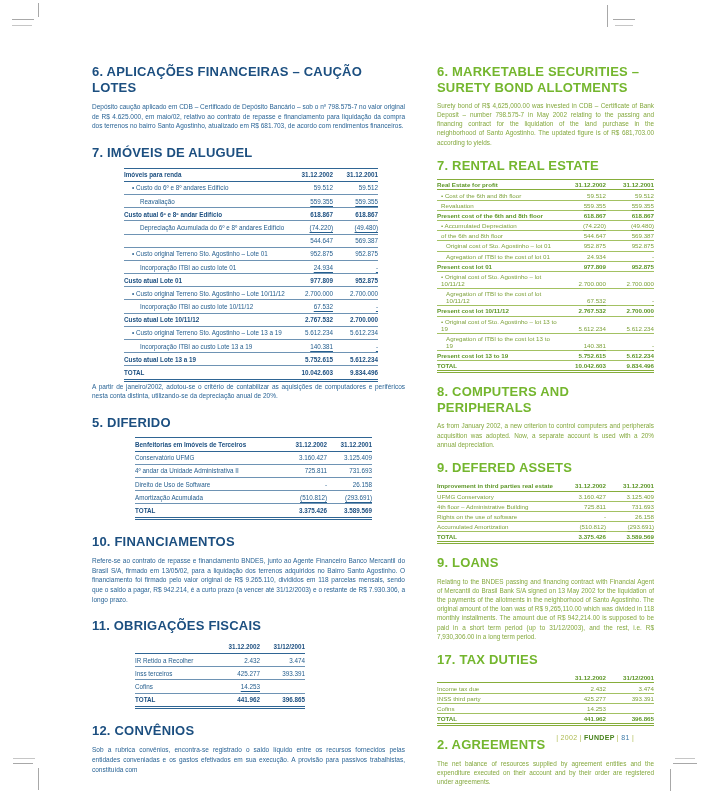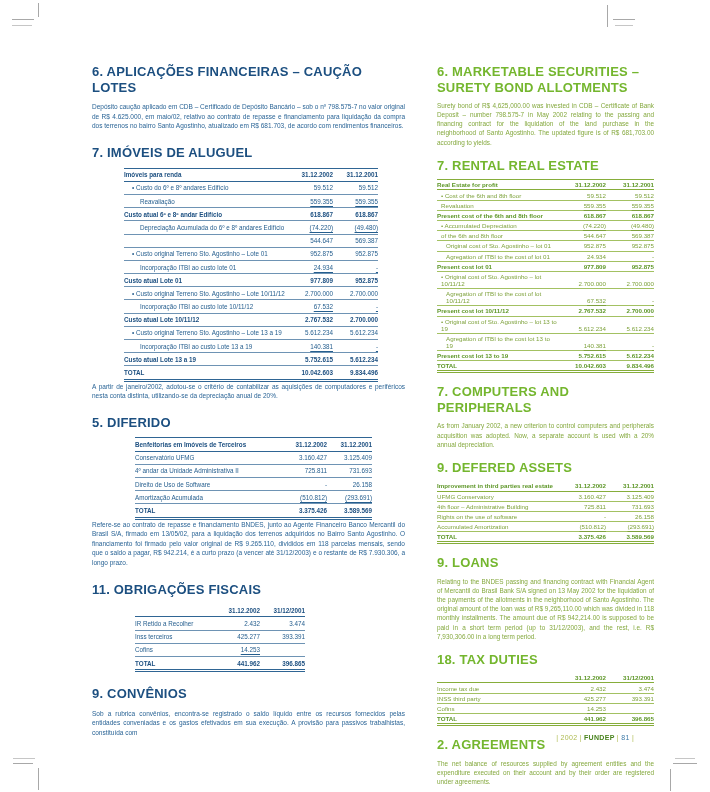--- a/index.html
+++ b/index.html
@@ -210,20 +210,21 @@
           <td class="num"><span class="un">(293.691)</span></td>
         </tr>
         <tr class="t">
           <td class="lab"><span>TOTAL</span></td>
           <td class="num"><span>3.375.426</span></td>
           <td class="num"><span>3.589.569</span></td>
         </tr>
       </tbody>
   </table>
 
+  <h3>10. FINANCIAMENTOS</h3>
   <p>Refere-se ao contrato de repasse e financiamento BNDES, junto ao Agente Financeiro Banco Mercantil do Brasil S/A, firmado em 13/05/02, para a liquidação dos terrenos adquiridos no Bairro Santo Agostinho. O financiamento foi firmado pelo valor original de R$ 9.265.110, divididos em 118 parcelas mensais, sendo que o saldo a pagar, R$ 942.214, é a curto prazo (a vencer até 31/12/2003) e o restante de R$ 7.930.306, a longo prazo.</p>
 
   <h3>11. OBRIGAÇÕES FISCAIS</h3>
   <table class="t11L">
     <thead>
       <tr>
         <th class="lab"></th>
         <th class="num">31.12.2002</th>
         <th class="num">31/12/2001</th>
       </tr>
@@ -245,21 +246,21 @@
           <td class="num"><span></span></td>
         </tr>
         <tr class="t">
           <td class="lab"><span>TOTAL</span></td>
           <td class="num"><span>441.962</span></td>
           <td class="num"><span>396.865</span></td>
         </tr>
       </tbody>
   </table>
 
-  <h3>9. CONVÊNIOS</h3>
+  <h3>12. CONVÊNIOS</h3>
   <p>Sob a rubrica convênios, encontra-se registrado o saldo líquido entre os recursos fornecidos pelas entidades conveniadas e os gastos efetivados em sua execução. A provisão para passivos trabalhistas, constituída com</p>
 
 </div>
 
 <div class="colR">
 
   <h3>6. MARKETABLE SECURITIES – SURETY BOND ALLOTMENTS</h3>
   <p>Surety bond of R$ 4,625,000.00 was invested in CDB – Certificate of Bank Deposit – number 798.575-7 in May 2002 relating to the passing and financing contract for the liquidation of the land purchase in the neighborhood of Santo Agostinho. The updated figure is of R$ 681,703.00 according to yields.</p>
 
   <h3>7. RENTAL REAL ESTATE</h3>
@@ -343,21 +344,21 @@
           <td class="num"><span>5.612.234</span></td>
         </tr>
         <tr class="t">
           <td class="lab"><span>TOTAL</span></td>
           <td class="num"><span>10.042.603</span></td>
           <td class="num"><span>9.834.496</span></td>
         </tr>
       </tbody>
   </table>
 
-  <h3>7. COMPUTERS AND PERIPHERALS</h3>
+  <h3>8. COMPUTERS AND PERIPHERALS</h3>
   <p>As from January 2002, a new criterion to control computers and peripherals acquisition was adopted. Now, a separate account is used with a 20% annual depreciation.</p>
 
   <h3>9. DEFERED ASSETS</h3>
   <table>
     <thead>
       <tr>
         <th class="lab">Improvement in third parties real estate</th>
         <th class="num">31.12.2002</th>
         <th class="num">31.12.2001</th>
       </tr>
@@ -387,21 +388,21 @@
           <td class="lab"><span>TOTAL</span></td>
           <td class="num"><span>3.375.426</span></td>
           <td class="num"><span>3.589.569</span></td>
         </tr>
       </tbody>
   </table>
 
   <h3>9. LOANS</h3>
   <p>Relating to the BNDES passing and financing contract with Financial Agent of Mercantil do Brasil Bank S/A signed on 13 May 2002 for the liquidation of the payments of the allotments in the neighborhood of Santo Agostinho. The original amount of the loan was of R$ 9,265,110.00 which was divided in 118 monthly installments. The amount due of R$ 942,214.00 is supposed to be paid in a short term period (up to 31/12/2003), and the rest, i.e. R$ 7,930,306.00 in a long term period.</p>
 
-  <h3>18. TAX DUTIES</h3>
+  <h3>17. TAX DUTIES</h3>
   <table>
     <thead>
       <tr>
         <th class="lab"></th>
         <th class="num">31.12.2002</th>
         <th class="num">31/12/2001</th>
       </tr>
     </thead>
     <tbody>
         <tr>

